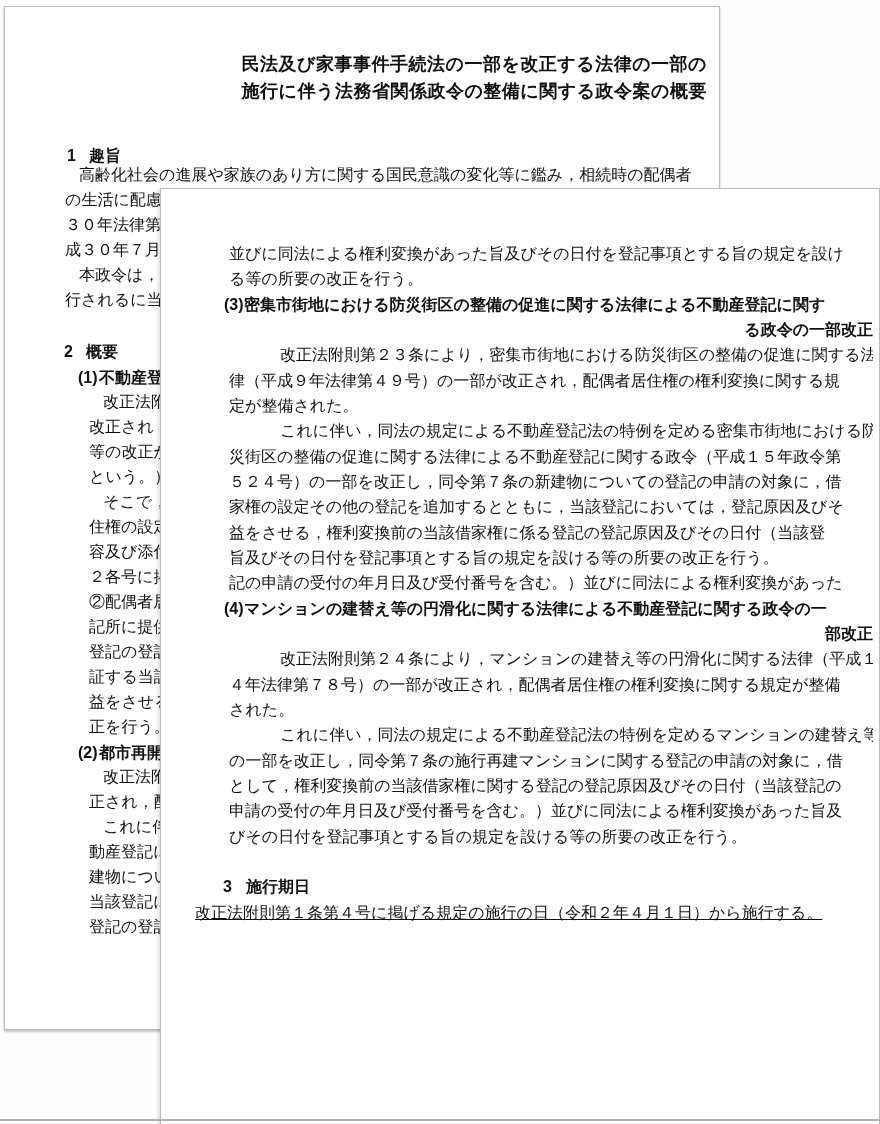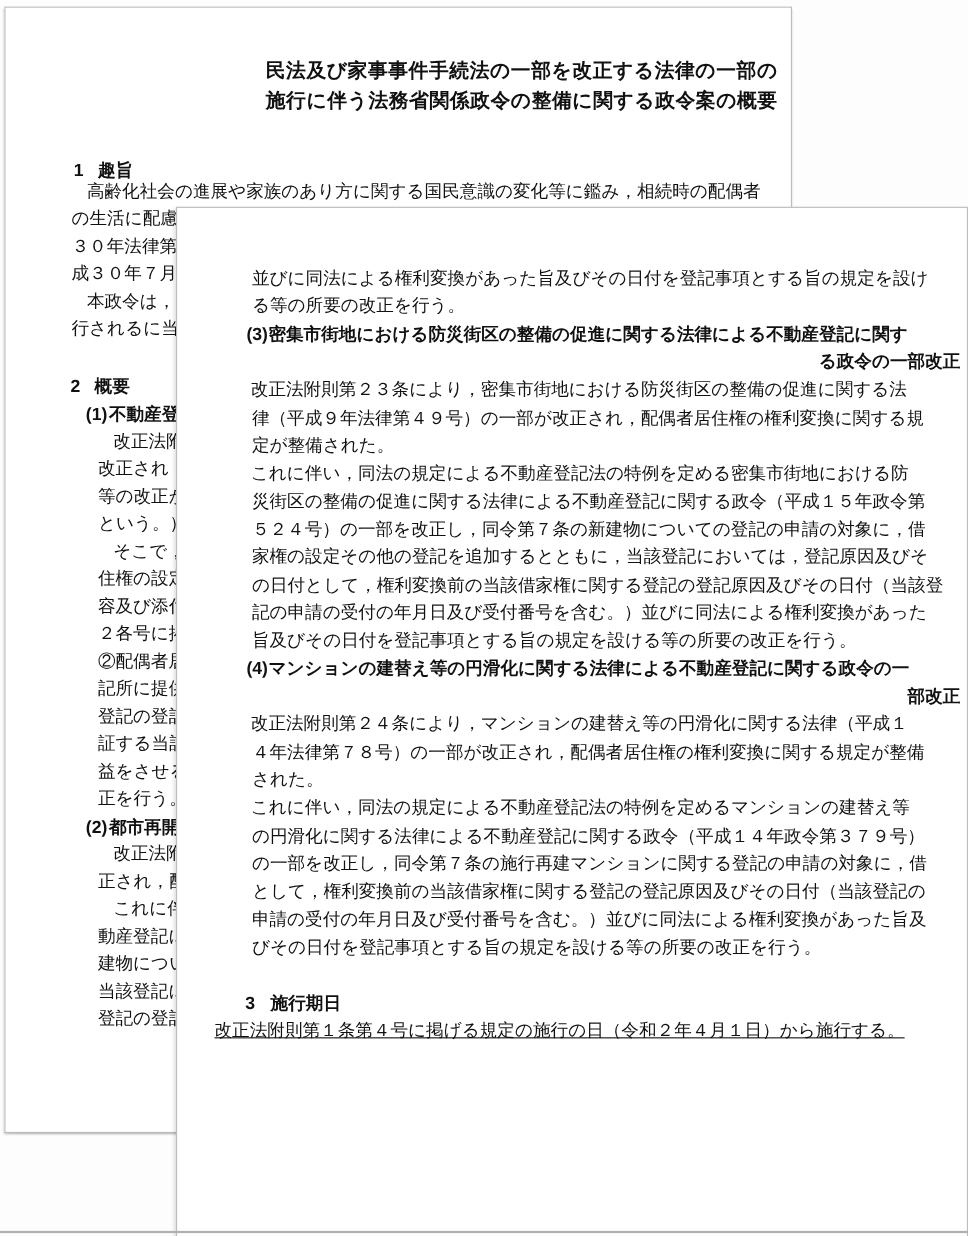--- a/index.html
+++ b/index.html
@@ -46,21 +46,21 @@
   .body-block { position:absolute; font-size:16px; }
   #bp-s1-body { top:155px; left:60px; width:650px; }
   #bp-i1-body { top:382px; left:84px; width:620px; }
   #bp-i2-body { top:757px; left:84px; width:620px; }
   .bl { height:25px; line-height:25px; white-space:pre; overflow:hidden; }
   .bl.ind { padding-left:14px; }
   
   #fp-content { position:absolute; top:52px; left:0; right:6px; font-size:16px; }
   .fl { height:25.33px; line-height:25.33px; white-space:pre; overflow:hidden; }
   .fl.cont { padding-left:68px; }
-  .fl.ind  { padding-left:67px; }
+  .fl.ind  { padding-left:119px; }
   .fl.head {
     padding-left:63px;
     font-family:"Liberation Sans", sans-serif; font-weight:bold;
   }
   .fl.head .item-marker { display:inline-block; width:20px; }
   .fl.hwrap {
     padding-left:70px;
     font-family:"Liberation Sans", sans-serif; font-weight:bold;text-align:right;
   }
   .fl.s3head {
@@ -153,33 +153,32 @@
     <div class="fl hwrap">る政令の一部改正</div>
 
     <div class="fl ind">改正法附則第２３条により，密集市街地における防災街区の整備の促進に関する法</div>
     <div class="fl cont">律（平成９年法律第４９号）の一部が改正され，配偶者居住権の権利変換に関する規</div>
     <div class="fl cont">定が整備された。</div>
 
     <div class="fl ind">これに伴い，同法の規定による不動産登記法の特例を定める密集市街地における防</div>
     <div class="fl cont">災街区の整備の促進に関する法律による不動産登記に関する政令（平成１５年政令第</div>
     <div class="fl cont">５２４号）の一部を改正し，同令第７条の新建物についての登記の申請の対象に，借</div>
     <div class="fl cont">家権の設定その他の登記を追加するとともに，当該登記においては，登記原因及びそ</div>
-    <div class="fl cont">の日付として，権利変換前の当該借家権に関する登記の登記原因及びその日付（当該登</div>
+    <div class="fl cont">益をさせる，権利変換前の当該借家権に係る登記の登記原因及びその日付（当該登</div>
+    <div class="fl cont">旨及びその日付を登記事項とする旨の規定を設ける等の所要の改正を行う。</div>
     <div class="fl cont">記の申請の受付の年月日及び受付番号を含む。）並びに同法による権利変換があった</div>
-    <div class="fl cont">旨及びその日付を登記事項とする旨の規定を設ける等の所要の改正を行う。</div>
 
     <div class="fl head"><span class="item-marker">(4)</span><span>マンションの建替え等の円滑化に関する法律による不動産登記に関する政令の一</span></div>
     <div class="fl hwrap">部改正</div>
 
     <div class="fl ind">改正法附則第２４条により，マンションの建替え等の円滑化に関する法律（平成１</div>
     <div class="fl cont">４年法律第７８号）の一部が改正され，配偶者居住権の権利変換に関する規定が整備</div>
     <div class="fl cont">された。</div>
 
     <div class="fl ind">これに伴い，同法の規定による不動産登記法の特例を定めるマンションの建替え等</div>
-    <div class="fl cont">の円滑化に関する法律による不動産登記に関する政令（平成１４年政令第３７９号）</div>
     <div class="fl cont">の一部を改正し，同令第７条の施行再建マンションに関する登記の申請の対象に，借</div>
     <div class="fl cont">として，権利変換前の当該借家権に関する登記の登記原因及びその日付（当該登記の</div>
     <div class="fl cont">申請の受付の年月日及び受付番号を含む。）並びに同法による権利変換があった旨及</div>
     <div class="fl cont">びその日付を登記事項とする旨の規定を設ける等の所要の改正を行う。</div>
 
     <div class="fl"></div>
 
     <div class="fl s3head"><span class="num">3</span><span>施行期日</span></div>
     <div class="fl s3body">改正法附則第１条第４号に掲げる規定の施行の日（令和２年４月１日）から施行する。</div>
 

